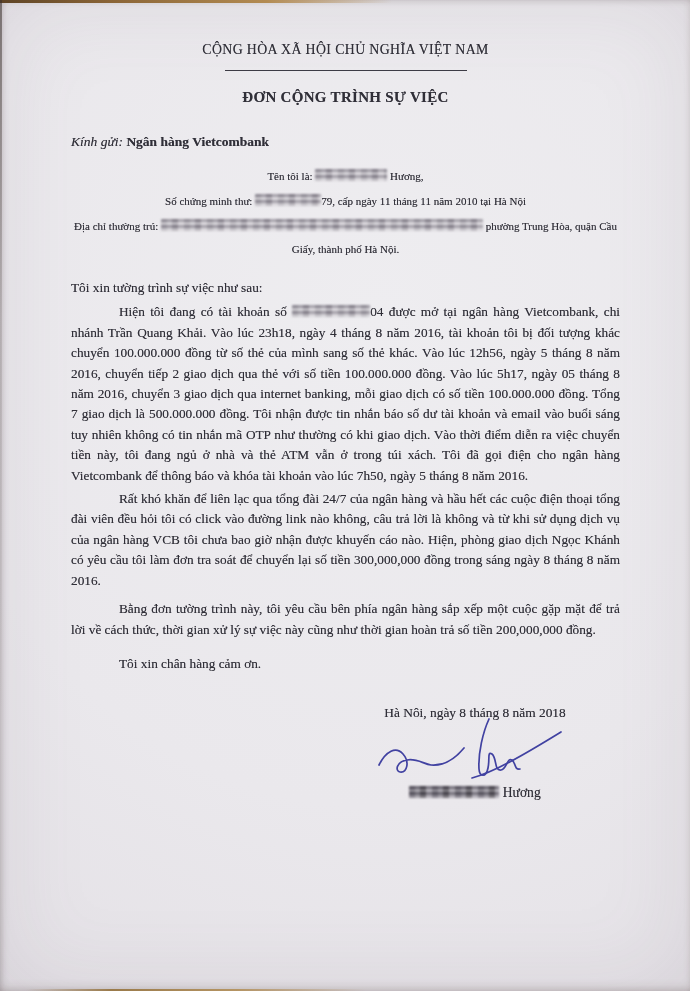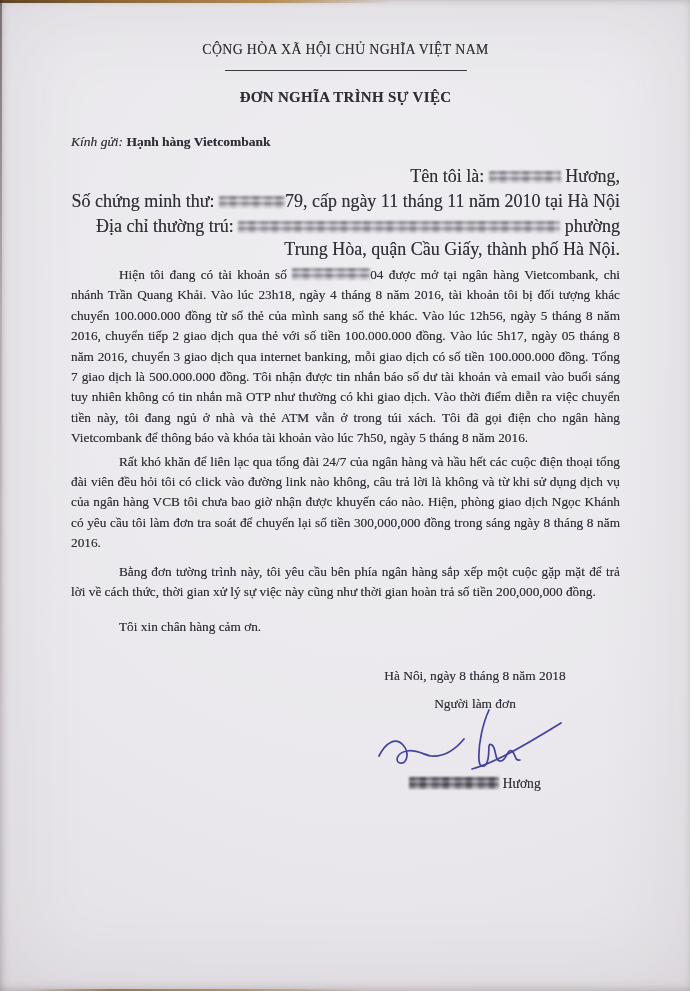--- a/index.html
+++ b/index.html
@@ -37,21 +37,21 @@
     filter:blur(.22px);
     text-shadow:0 0 .5px rgba(48,47,56,.55);
   }
   .nat-line1{font-size:13.8px;letter-spacing:.4px;text-align:center;font-weight:400;line-height:17px;}
   .motto{font-size:13.5px;text-align:center;line-height:17px;margin-top:11px;}
   .sep{width:242px;height:0;border-top:1.7px solid #3c3b45;margin:12px auto 0 auto;}
   .doc-title{font-size:15px;font-weight:700;letter-spacing:.3px;text-align:center;line-height:19px;margin-top:17px;}
   .recipient{margin-top:24px;font-size:13.5px;line-height:21px;}
   .recipient .greet{font-style:italic;}
   .recipient .bank{font-weight:700;}
-  .info-line{font-size:18px;line-height:23px;text-align:right;}
+  .info-line{font-size:11px;line-height:23px;text-align:center;}
   .info-1{margin-top:13px;}
   .info-2{margin-top:2px;}
   .info-3{margin-top:2px;}
   .para{font-size:13.3px;line-height:20.4px;text-align:justify;text-indent:48px;}
   .intro{margin-top:17px;text-indent:0;text-align:left;}
   .p1{margin-top:4px;}
   .p2{margin-top:3px;}
   .p3{margin-top:8px;}
   .closing{margin-top:14px;text-align:left;}
   .sign-block{width:290px;margin:28px 0 0 auto;text-align:center;}
@@ -75,40 +75,40 @@
   }
 </style>
 </head>
 <body>
 
 <div class="paper">
   <div class="content">
 
     <div class="nat-line1">CỘNG HÒA XÃ HỘI CHỦ NGHĨA VIỆT NAM</div>
     <div class="sep"></div>
-    <div class="doc-title">ĐƠN NGHĨA TRÌNH SỰ VIỆC</div>
+    <div class="doc-title">ĐƠN CỘNG TRÌNH SỰ VIỆC</div>
 
     <div class="recipient">
       <span class="greet">Kính gửi:</span>
       <span> </span>
-      <span class="bank">Hạnh hàng Vietcombank</span>
+      <span class="bank">Ngân hàng Vietcombank</span>
     </div>
 
     <div class="info-line info-1">Tên tôi là: <span class="redact" style="width: 72px;"></span> Hương,</div>
     <div class="info-line info-2">Số chứng minh thư: <span class="redact" style="width: 66px;"></span>79, cấp ngày 11 tháng 11 năm 2010 tại Hà Nội</div>
     <div class="info-line info-3">Địa chỉ thường trú: <span class="redact" style="width: 322px;"></span> phường Trung Hòa, quận Cầu Giấy, thành phố Hà Nội.</div>
 
+    <div class="para intro">Tôi xin tường trình sự việc như sau:</div>
     <div class="para p1">Hiện tôi đang có tài khoản số <span class="redact" style="width: 78px;"></span>04 được mở tại ngân hàng Vietcombank, chi nhánh Trần Quang Khải. Vào lúc 23h18, ngày 4 tháng 8 năm 2016, tài khoản tôi bị đối tượng khác chuyển 100.000.000 đồng từ số thẻ của mình sang số thẻ khác. Vào lúc 12h56, ngày 5 tháng 8 năm 2016, chuyển tiếp 2 giao dịch qua thẻ với số tiền 100.000.000 đồng. Vào lúc 5h17, ngày 05 tháng 8 năm 2016, chuyển 3 giao dịch qua internet banking, mỗi giao dịch có số tiền 100.000.000 đồng. Tổng 7 giao dịch là 500.000.000 đồng. Tôi nhận được tin nhắn báo số dư tài khoản và email vào buổi sáng tuy nhiên không có tin nhắn mã OTP như thường có khi giao dịch. Vào thời điểm diễn ra việc chuyển tiền này, tôi đang ngủ ở nhà và thẻ ATM vẫn ở trong túi xách.  Tôi đã gọi điện cho ngân hàng Vietcombank để thông báo và khóa tài khoản vào lúc 7h50, ngày 5 tháng 8 năm 2016.</div>
     <div class="para p2">Rất khó khăn để liên lạc qua tổng đài 24/7 của ngân hàng và hầu hết các cuộc điện thoại tổng đài viên đều hỏi tôi có click vào đường link nào không, câu trả lời là không và từ khi sử dụng dịch vụ của ngân hàng VCB tôi chưa bao giờ nhận được khuyến cáo nào. Hiện, phòng giao dịch Ngọc Khánh có yêu cầu tôi làm đơn tra soát để chuyển lại số tiền 300,000,000 đồng trong sáng ngày 8 tháng 8 năm 2016.</div>
     <div class="para p3">Bằng đơn tường trình này, tôi yêu cầu bên phía ngân hàng sắp xếp một cuộc gặp mặt để trả lời về cách thức, thời gian xử lý sự việc này cũng như thời gian hoàn trả số tiền 200,000,000 đồng.</div>
     <div class="para closing">Tôi xin chân hàng cảm ơn.</div>
 
     <div class="sign-block">
       <div class="place-date">Hà Nôi, ngày 8 tháng 8 năm 2018</div>
-      <div class="role">Người làm đơn</div>
       <div class="sig-wrap">
         <svg width="192" height="74" viewBox="0 0 192 74">
           <g fill="none" stroke="var(--sig)" stroke-width="1.7" stroke-linecap="round" stroke-linejoin="round" opacity="0.92">
             <path d="M3 50 C10 36 20 31 27 39 C34 47 31 58 24 57 C19 56 20 47 31 45 C40 43 48 49 55 50 C66 51 78 45 88 33"></path>
             <path d="M113 4 C107 17 102 38 103 54 C103.5 62 110 63 112 53 C114 44 111 36 116 39 C121 43 118 56 125 55 C131 54 131 42 136 45 C140 48 138 55 144 54"></path>
             <path d="M96 63 C118 57 146 41 185 17"></path>
           </g>
         </svg>
       </div>
       <div class="signed-name"><span class="redact dark" style="width: 90px;"></span> Hương</div>

